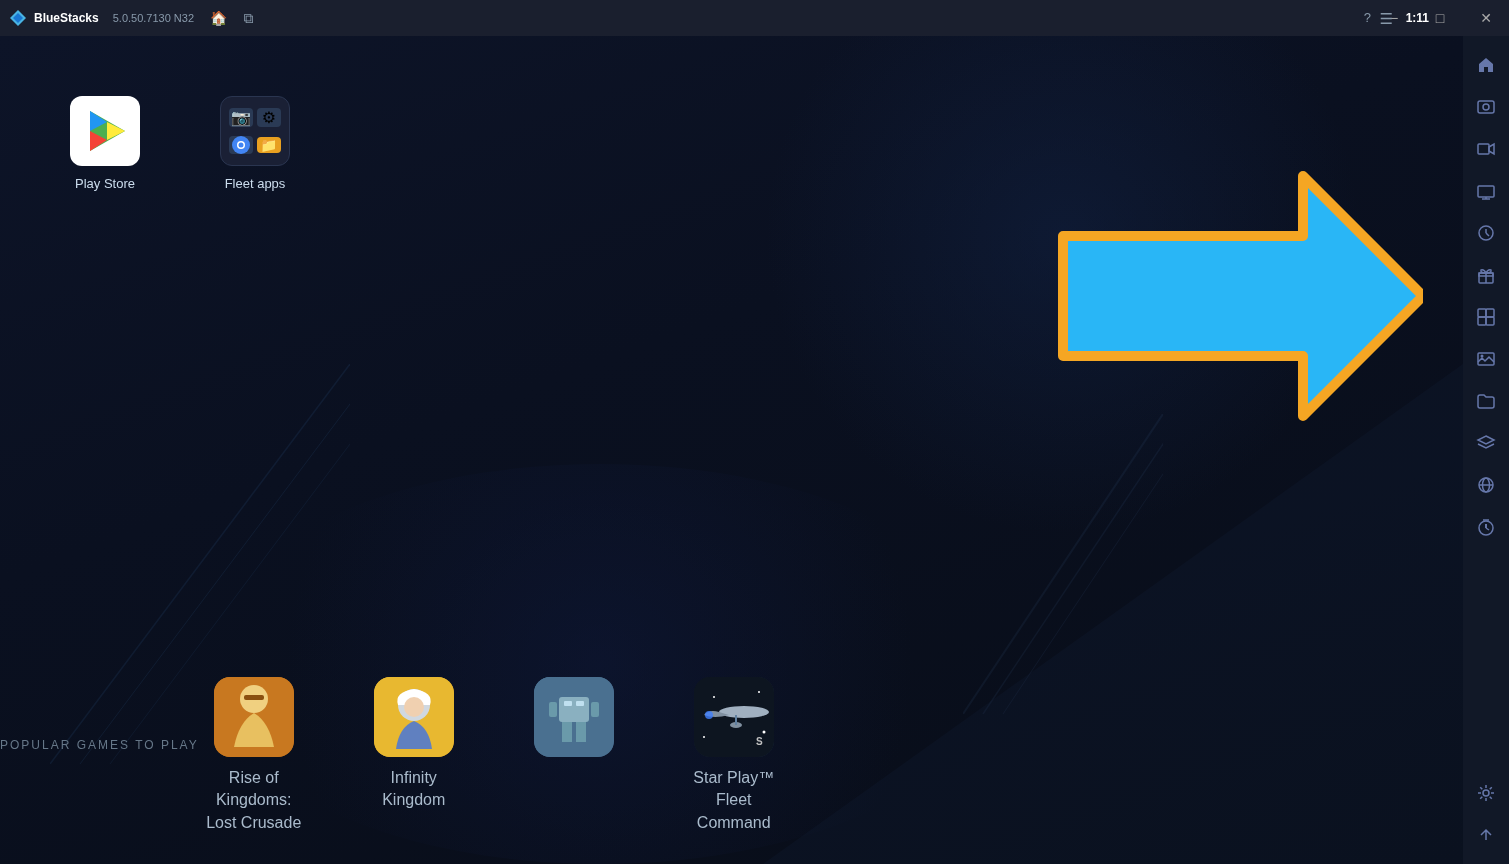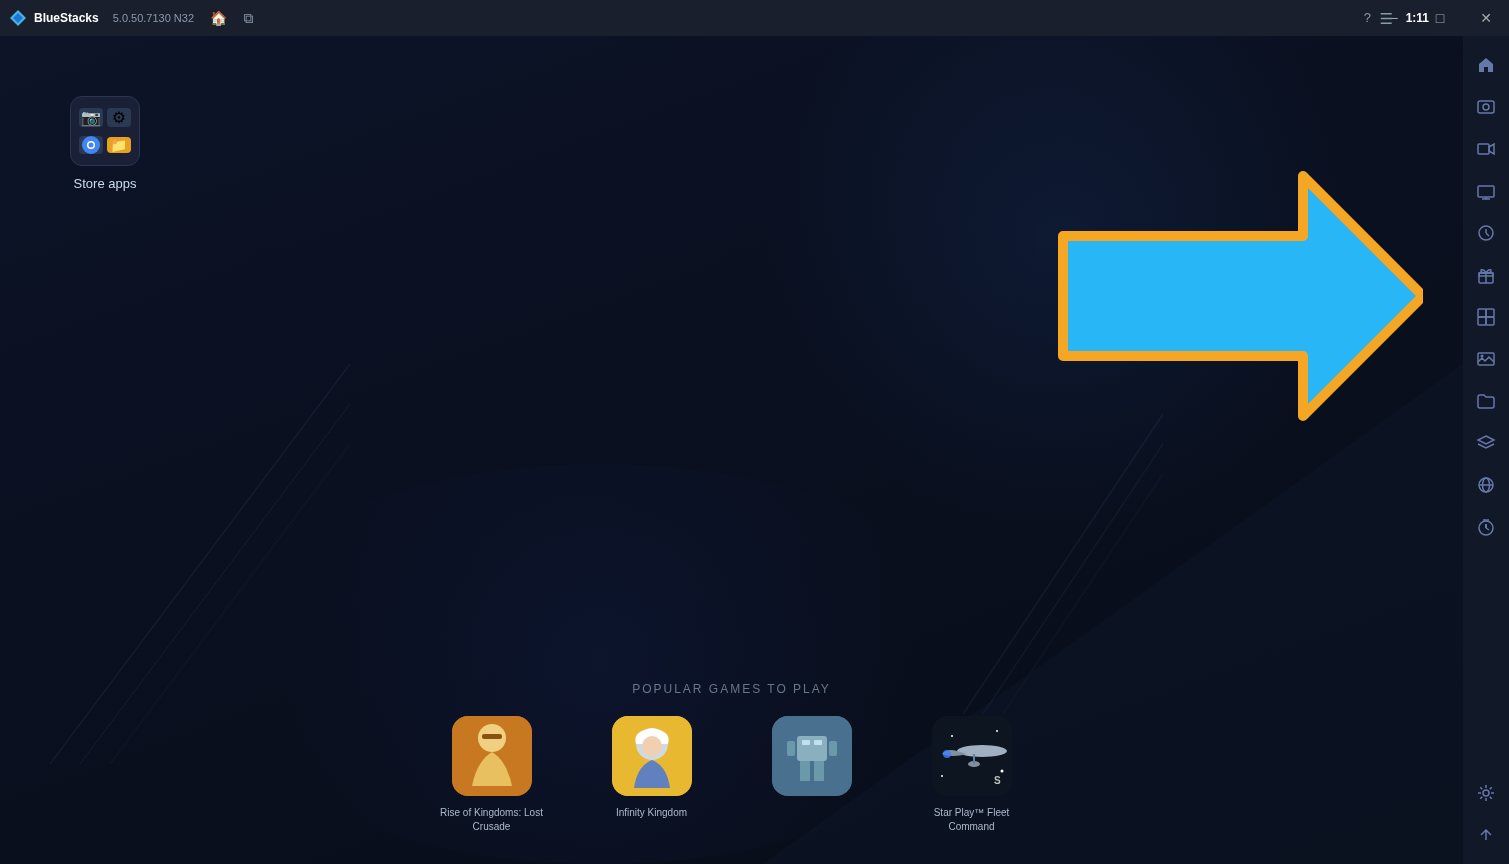--- a/index.html
+++ b/index.html
@@ -196,21 +196,21 @@
       pointer-events: none;
     }
 
     
     #popular-section {
       position: absolute;
       bottom: 30px;
       left: 0;
       right: 0;
       display: flex;
-      flex-direction: column;
+      flex-direction: row;
       align-items: center;
     }
 
     #popular-label {
       color: #667788;
       font-size: 12px;
       letter-spacing: 2px;
       text-transform: uppercase;
       margin-bottom: 20px;
     }
@@ -235,21 +235,21 @@
       border-radius: 16px;
       overflow: hidden;
       margin-bottom: 10px;
       display: flex;
       align-items: center;
       justify-content: center;
     }
 
     .game-label {
       color: #aabbcc;
-      font-size: 10px;
+      font-size: 16px;
       text-align: center;
       line-height: 1.4;
     }
 
     
     .bg-glow {
       position: absolute;
       border-radius: 50%;
       pointer-events: none;
     }
@@ -308,39 +308,51 @@
     <line x1="20" y1="300" x2="220" y2="0" stroke="#6699dd" stroke-width="1.5"></line>
     <line x1="40" y1="300" x2="240" y2="0" stroke="#6699dd" stroke-width="1"></line>
   </svg>
 
   <svg style="position:absolute;bottom:0;right:0;opacity:0.15;" width="700" height="500" viewBox="0 0 700 500">
     <polygon points="700,500 0,500 700,0" fill="#1a2a4a"></polygon>
   </svg>
 
   <div id="apps-area">
 
+    <div class="app-icon-wrapper">
+      <div class="app-icon play-store-icon">
+
+        <svg width="50" height="50" viewBox="0 0 50 50">
+          <polygon points="10,5 10,45 45,25" fill="#4caf50"></polygon>
+          <polygon points="10,5 10,25 27,16" fill="#2196f3"></polygon>
+          <polygon points="10,25 10,45 27,34" fill="#f44336"></polygon>
+          <polygon points="27,16 27,34 45,25" fill="#ffeb3b"></polygon>
+        </svg>
+      </div>
+      <span class="app-label">Play Store</span>
+    </div>
 
     <div class="app-icon-wrapper">
       <div class="app-icon" style="background:#1a2035;border:1px solid #2a3550;border-radius:12px;display:grid;grid-template-columns:1fr 1fr;gap:4px;padding:8px;">
 
         <div class="sys-mini-icon" style="background:#2a3a55;font-size:16px;">📷</div>
 
         <div class="sys-mini-icon" style="background:#2a3a55;font-size:16px;">⚙</div>
 
         <div class="sys-mini-icon" style="background:#2a3a55;display:flex;align-items:center;justify-content:center;">
           <svg width="18" height="18" viewBox="0 0 18 18">
             <circle cx="9" cy="9" r="9" fill="#4285f4"></circle>
             <circle cx="9" cy="9" r="4" fill="white"></circle>
             <circle cx="9" cy="9" r="2.5" fill="#4285f4"></circle>
           </svg>
         </div>
 
         <div class="sys-mini-icon" style="background:#e8a020;font-size:14px;">📁</div>
       </div>
-      <span class="app-label">Store apps</span>
+      <span class="app-label">Fleet apps</span>
     </div>
 
   </div>
 
   <div id="big-arrow">
     <svg width="380" height="280" viewBox="0 0 380 280">
 
       <polygon points="20,80 260,80 260,20 380,140 260,260 260,200 20,200" fill="#29b6f6" stroke="#f5a623" stroke-width="10" stroke-linejoin="round"></polygon>
     </svg>
   </div>

